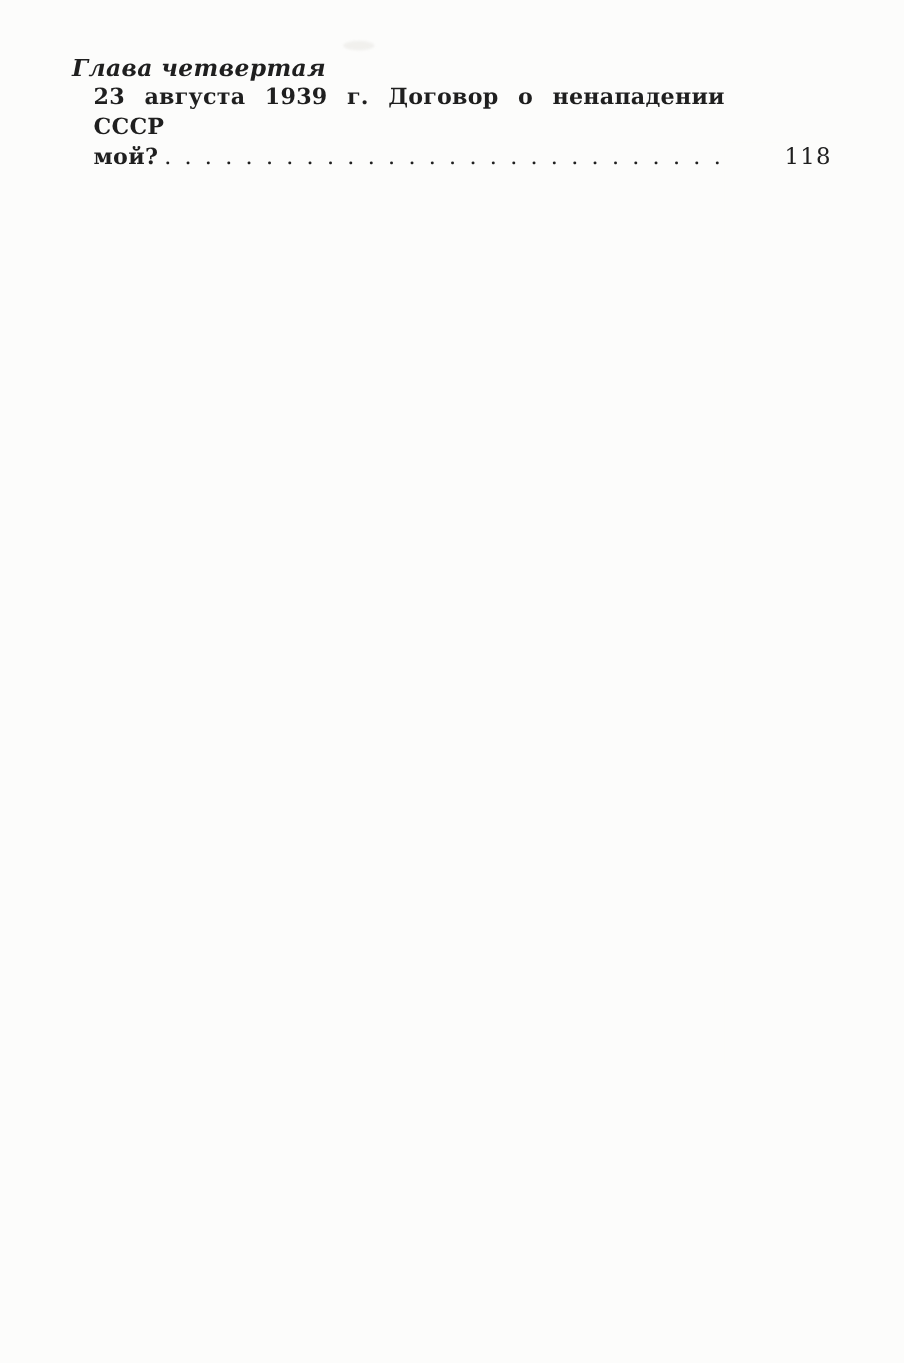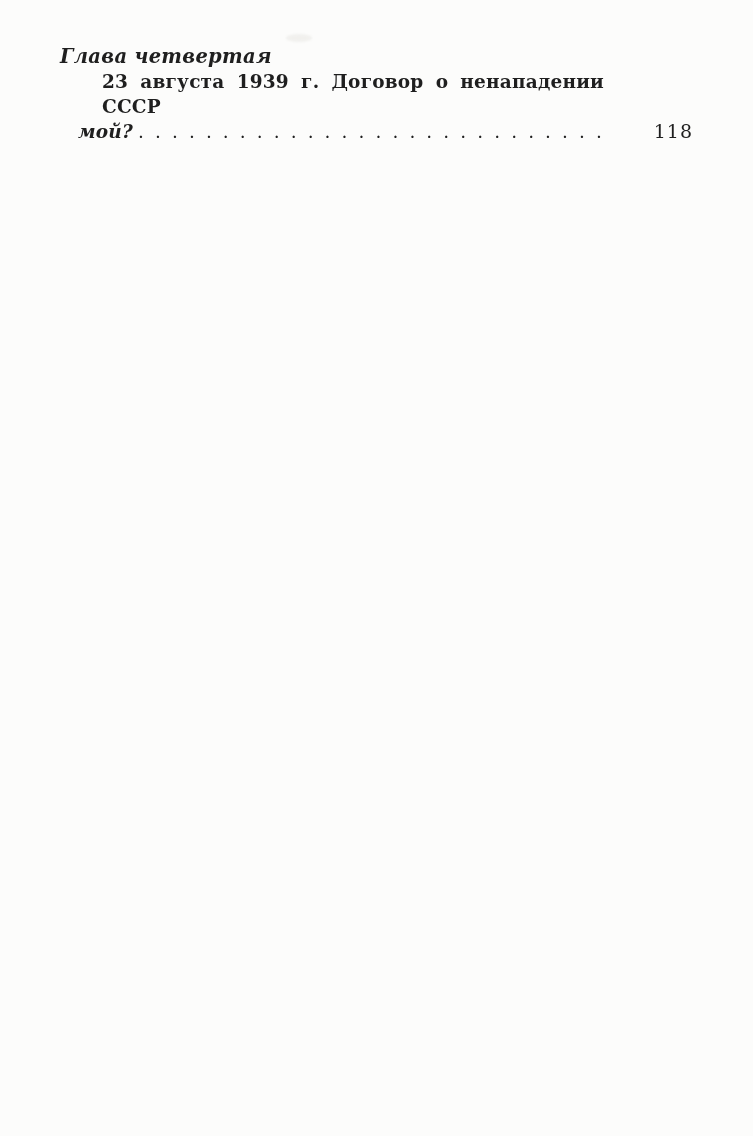--- a/index.html
+++ b/index.html
@@ -32,24 +32,23 @@
     margin-left:18px;font-weight:bold;letter-spacing:.2px;
   }
   .line{min-height:25px;}
   .line.justified{
     text-align:justify;
     -moz-text-align-last:justify;
     text-align-last:justify;
     text-justify:inter-word;
     margin-right:89px;
     overflow:hidden;
-    margin-left:24px;
   }
   .line.leader{display:flex;align-items:baseline;}
-  .line.leader .text{white-space:pre;flex:none;font-style:italic;}
+  .line.leader .text{white-space:pre;flex:none;}
   .line.leader .dots{
     flex:1 1 auto;min-width:0;
     overflow:hidden;white-space:nowrap;
     letter-spacing:2.6px;
     margin-left:5px;
     font-weight:normal;
     color:var(--ink);
   }
   .line.leader .page{
     flex:0 0 89px;

